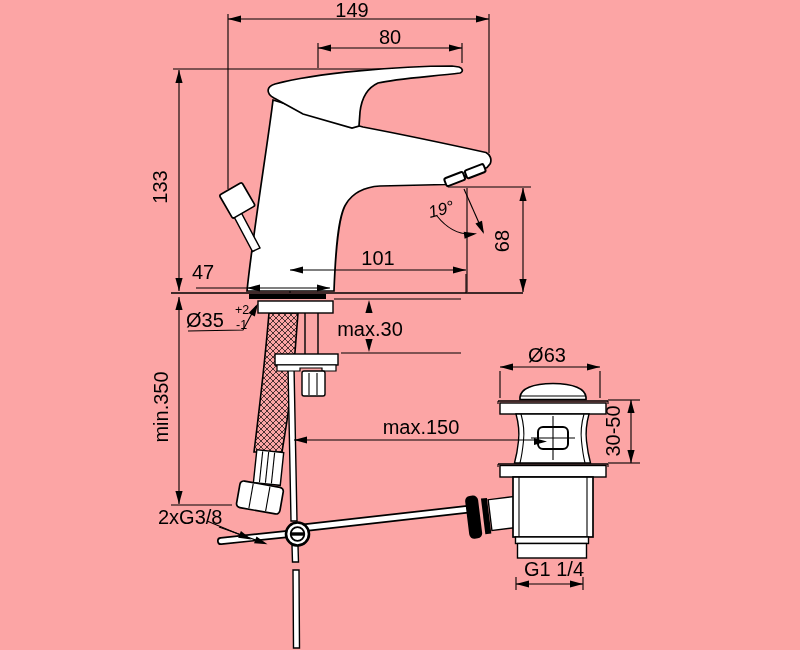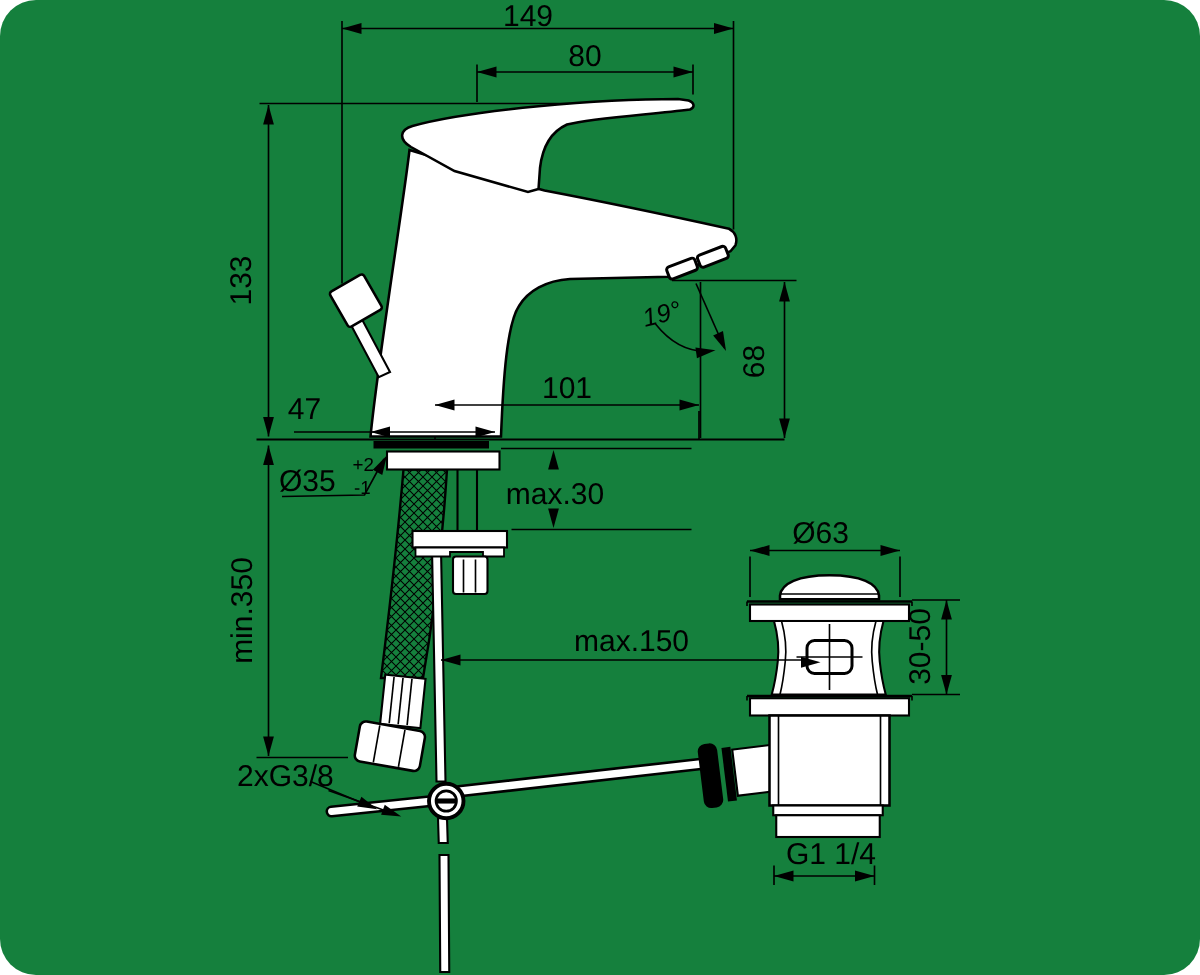--- a/index.html
+++ b/index.html
@@ -1,16 +1,16 @@
 <!DOCTYPE html>
 <html><head>
 <meta charset="utf-8">
 <style>
   html,body{margin:0;padding:0;background:#fff;}
-  .stage{position:relative;width:800px;height:650px;background:#15803d;overflow:hidden;border-radius:24px;}
+  .stage{position:relative;width:800px;height:650px;background:#fca5a5;overflow:hidden;}
   svg{position:absolute;left:0;top:0;}
   text{font-family:"Liberation Sans","DejaVu Sans",sans-serif;fill:#000;}
   .dimtxt{font-size:20px;}
   .toltxt{font-size:12.5px;}
   .angtxt{font-size:17px;font-style:italic;}
   .thin{stroke:#000;stroke-width:1.1;fill:none;}
   .part{stroke:#000;stroke-width:1.7;fill:#fff;}
   .part2{stroke:#000;stroke-width:1.4;fill:#fff;}
   .detail{stroke:#000;stroke-width:1.1;fill:none;}
   .ah{fill:#000;stroke:none;}

